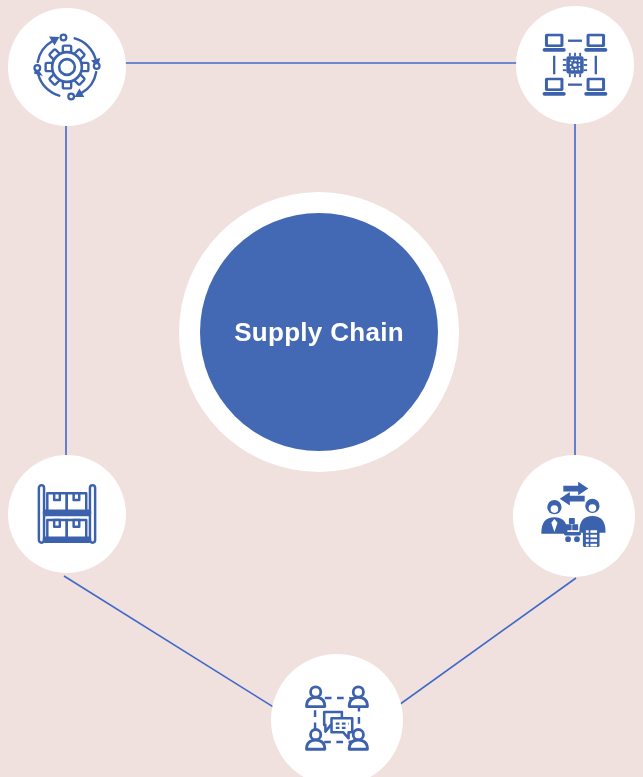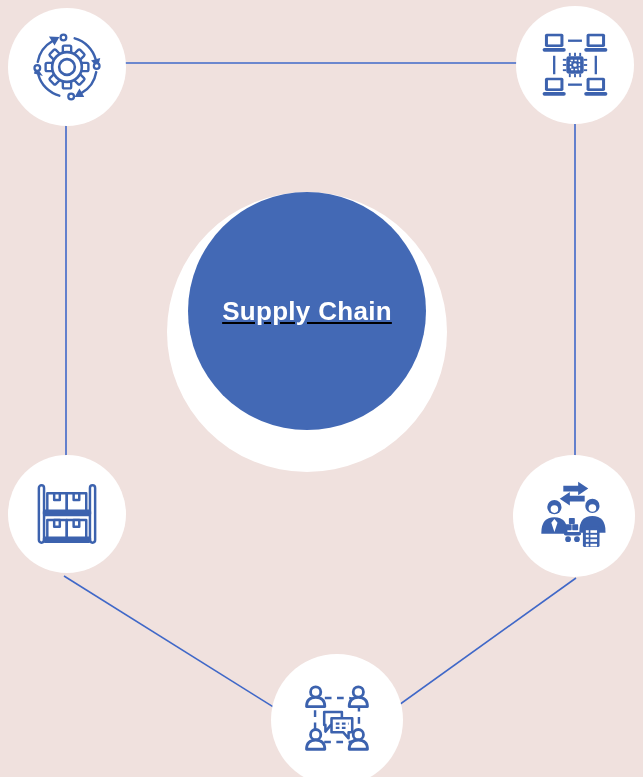--- a/index.html
+++ b/index.html
@@ -23,23 +23,23 @@
     background:var(--node-background);
     display:flex;align-items:center;justify-content:center;
   }
   .node-tl{left:8px;top:8px;width:118px;height:118px;}
   .node-tr{left:516px;top:6px;width:118px;height:118px;}
   .node-ml{left:8px;top:455px;width:118px;height:118px;}
   .node-mr{left:513px;top:455px;width:122px;height:122px;}
   .node-b{left:271px;top:654px;width:132px;height:132px;}
   .icon{color:var(--icon-stroke);display:block;}
   .center-outer{
-    position:absolute;left:167px;top:192px;width:280px;height:280px;
+    position:absolute;left:179px;top:192px;width:280px;height:280px;
     border-radius:50%;background:var(--node-background);
-    display:flex;justify-content:center;text-decoration:underline;
+    display:flex;align-items:center;justify-content:center;
   }
   .center-inner{
     width:238px;height:238px;border-radius:50%;
     background:var(--center-circle);
     display:flex;align-items:center;justify-content:center;
   }
   .center-label{
     color:var(--center-text);
     font-weight:700;font-size:26px;letter-spacing:.3px;
     font-family:"Liberation Sans",sans-serif;

